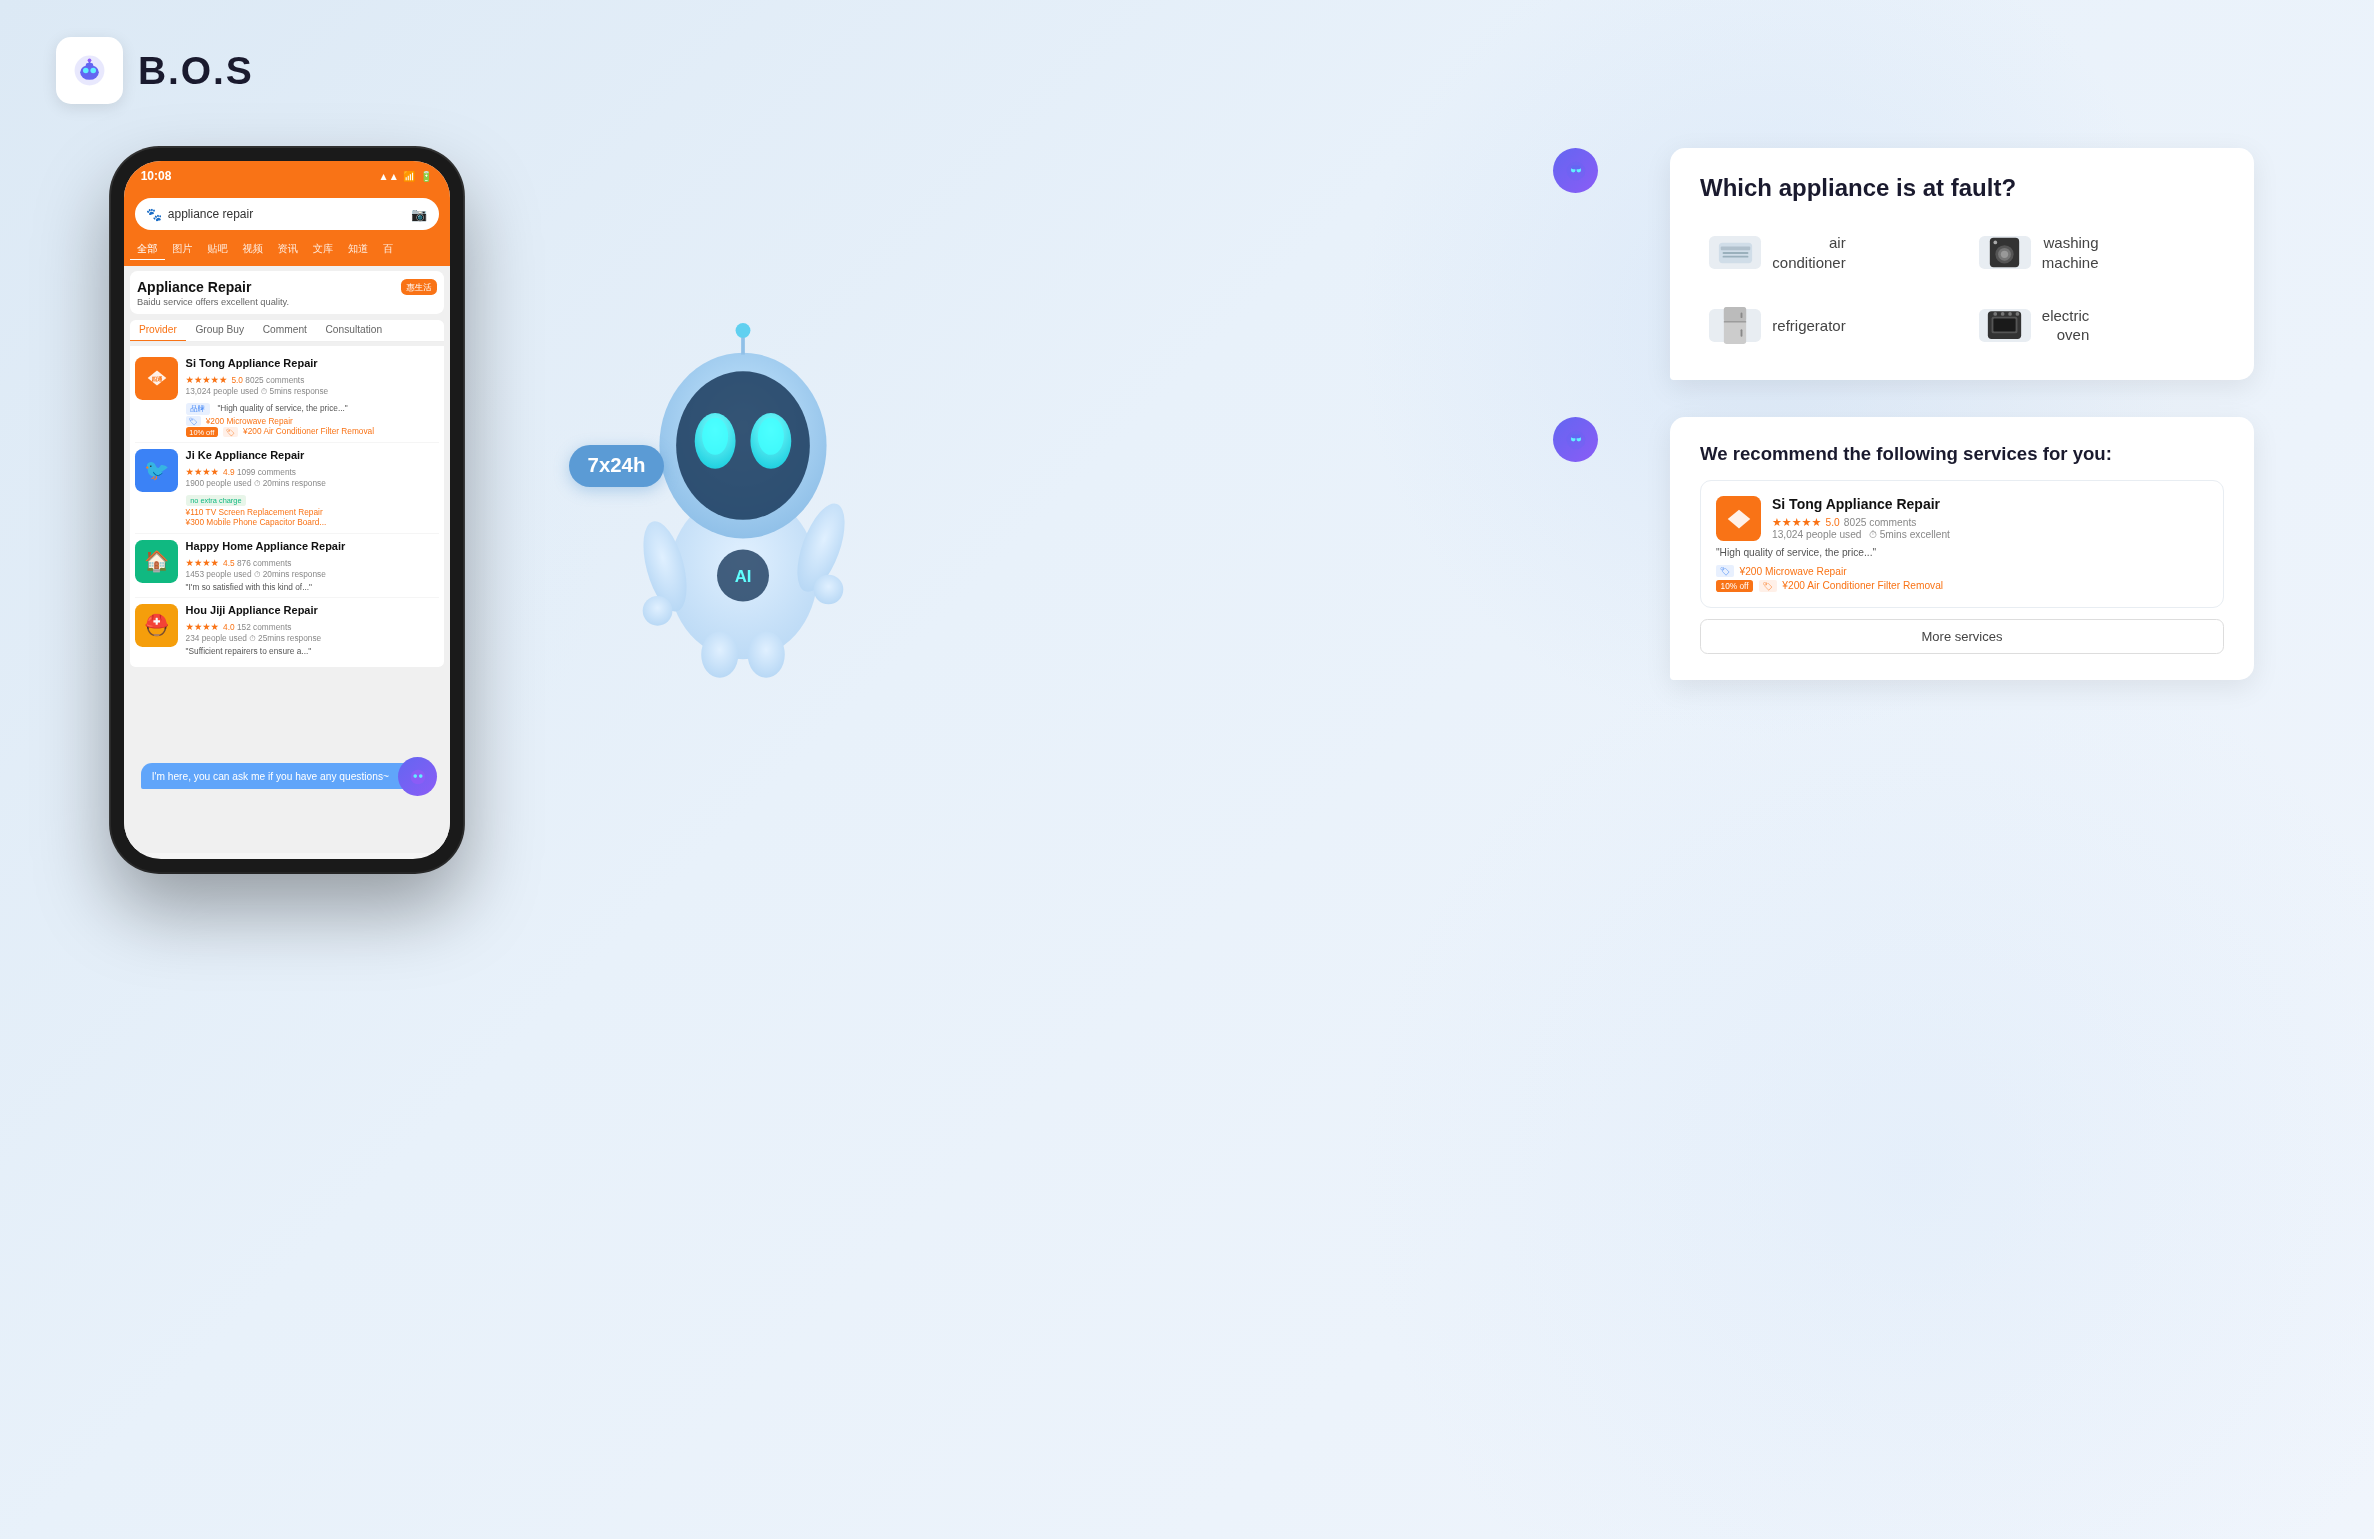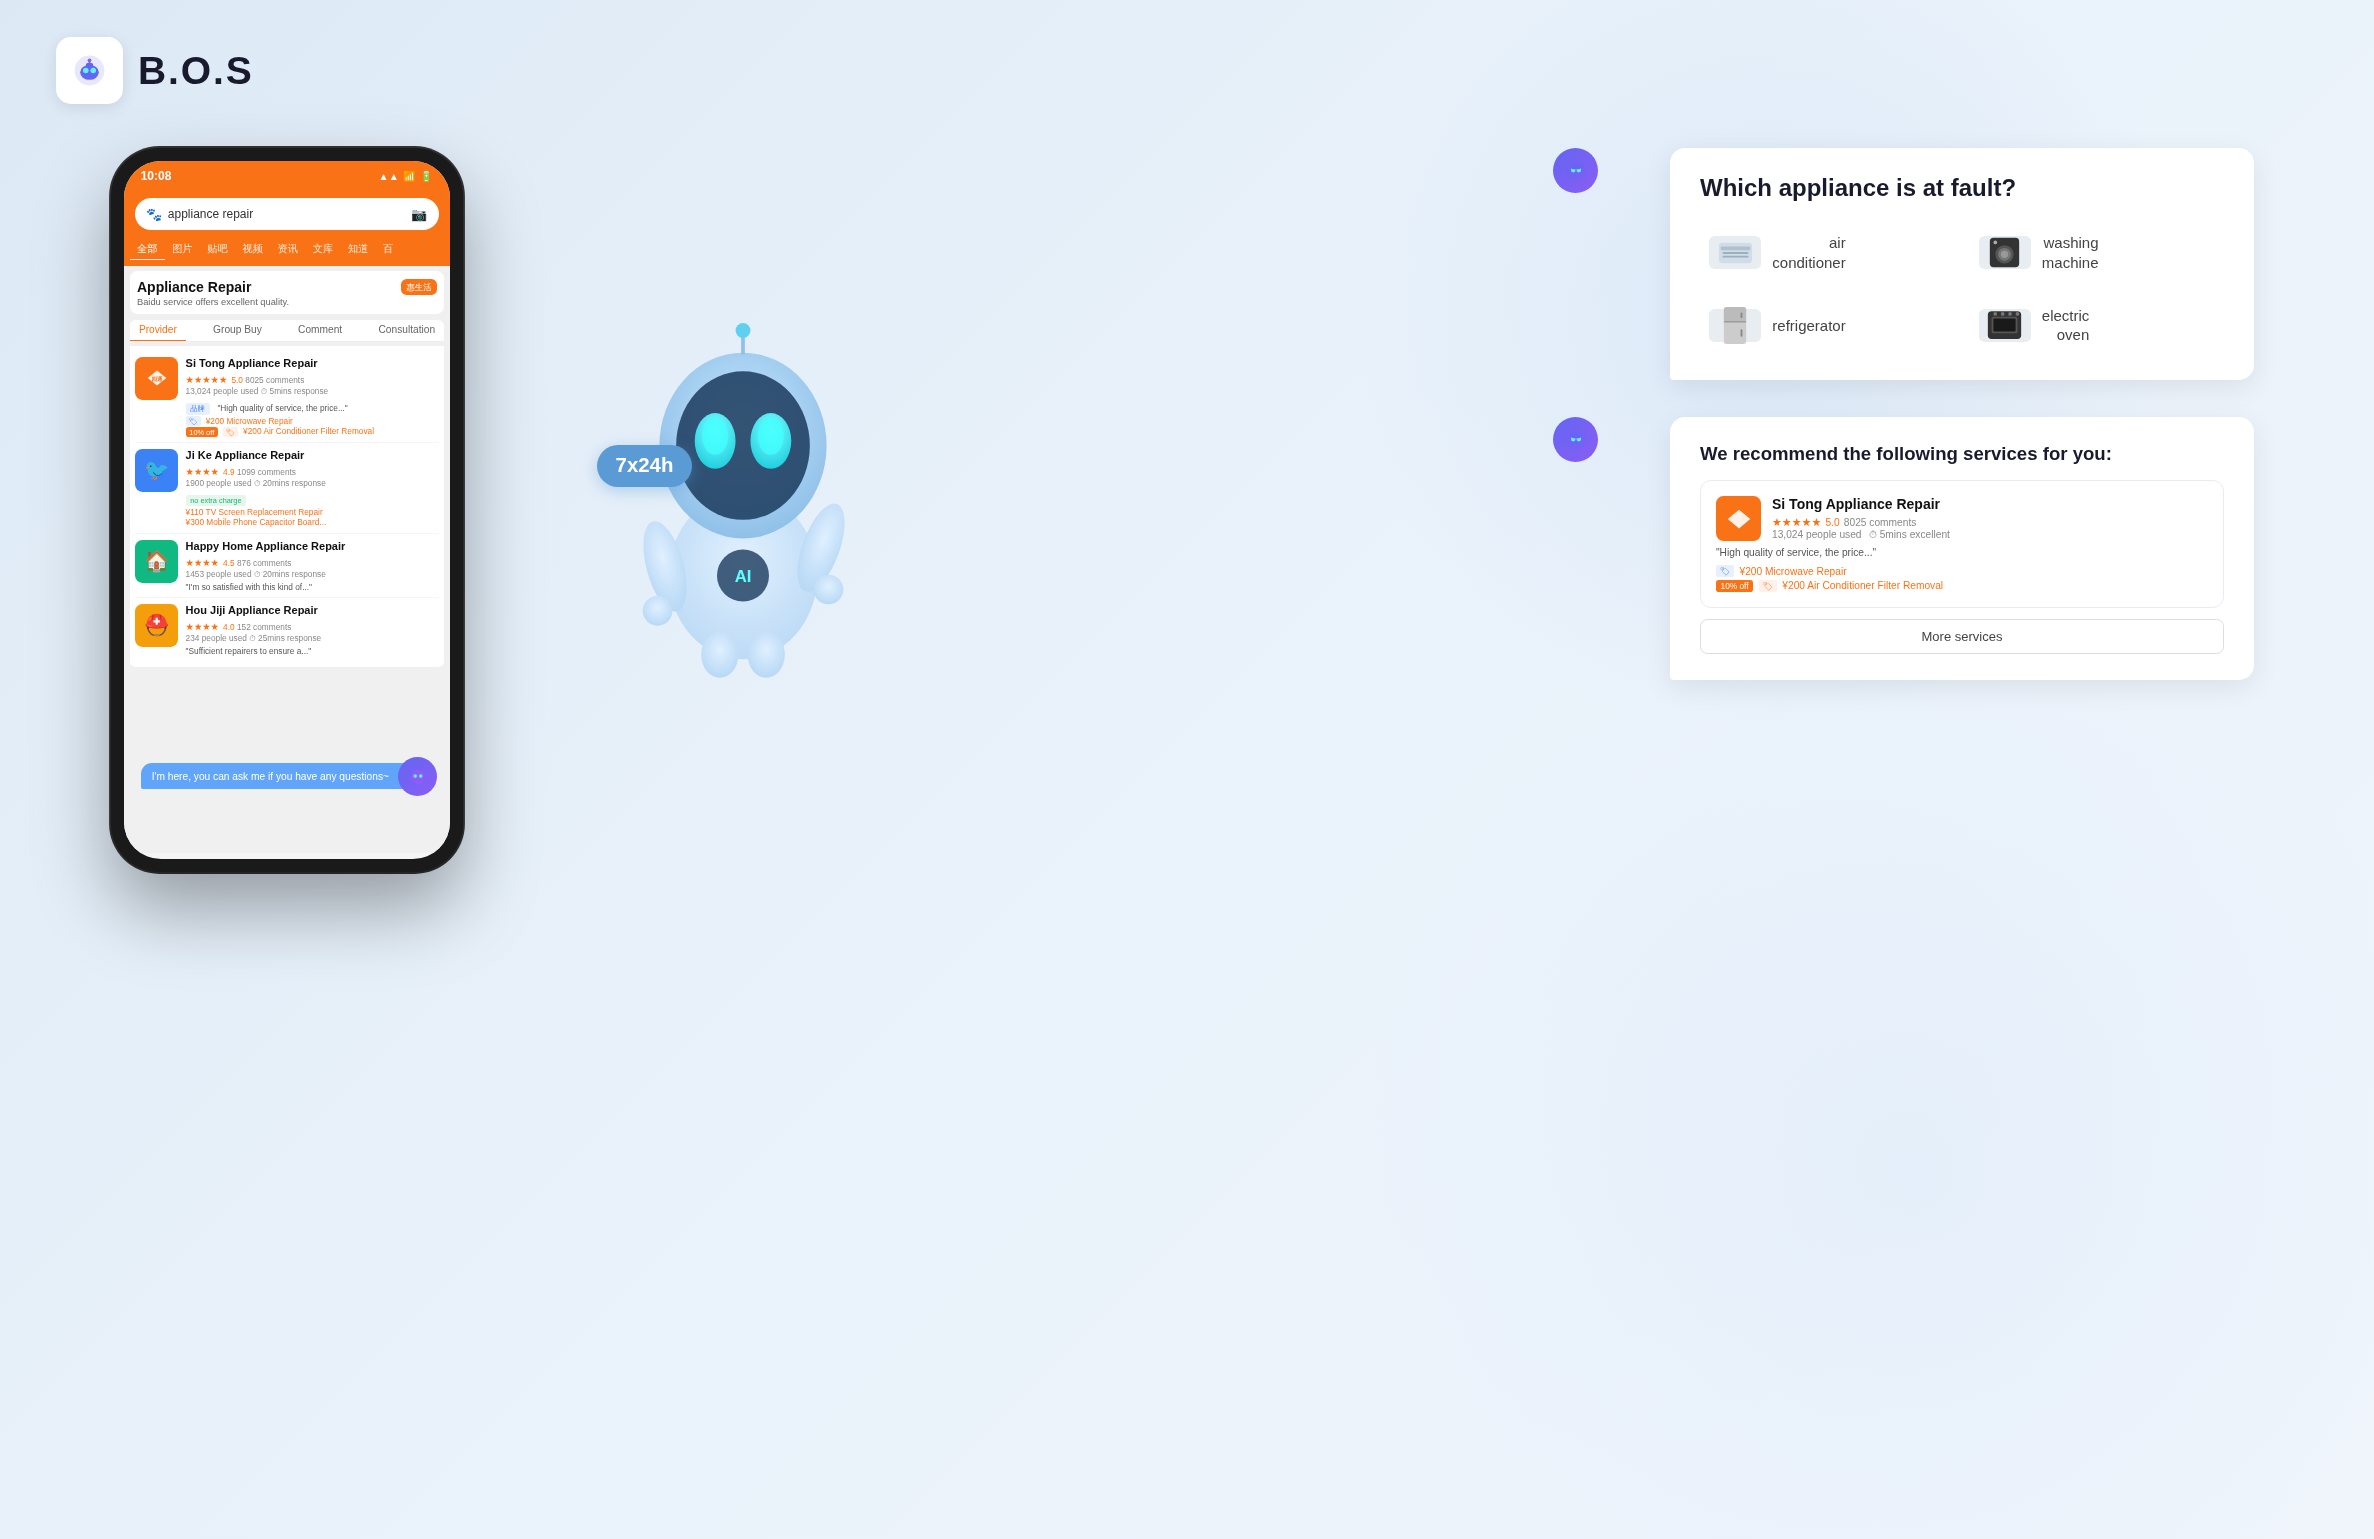--- a/index.html
+++ b/index.html
@@ -205,21 +205,20 @@
       color: white;
     }
 
     
     .sub-nav {
       display: flex;
       border-bottom: 0.9px solid #eee;
       margin-bottom: 3.7px;
       background: white;
       border-radius: 5.6px 5.6px 0 0;
-      justify-content: space-between;
     }
     .sub-nav-item {
       padding: 4.6px 9.3px;
       font-size: 10.2px;
       color: #666;
     }
     .sub-nav-item.active {
       color: #f97316;
       border-bottom: 1.9px solid #f97316;
     }
@@ -331,21 +330,21 @@
     
     .robot-container {
       position: absolute;
       left: 557px;
       top: 278px;
       width: 371px;
       height: 464px;
     }
     .robot-badge {
       position: absolute;
-      left: 40px;
+      left: 12px;
       top: 167px;
       background: #5b9bd5;
       color: white;
       font-size: 20.4px;
       font-weight: 700;
       padding: 9.3px 18.6px;
       border-radius: 28px;
       box-shadow: 0 3.7px 15px rgba(91,155,213,0.4);
       z-index: 5;
     }

